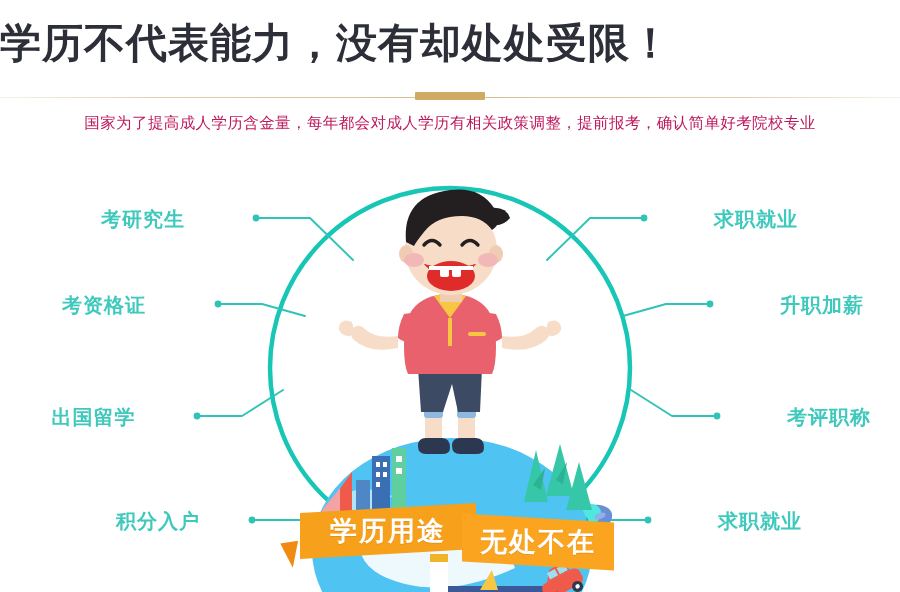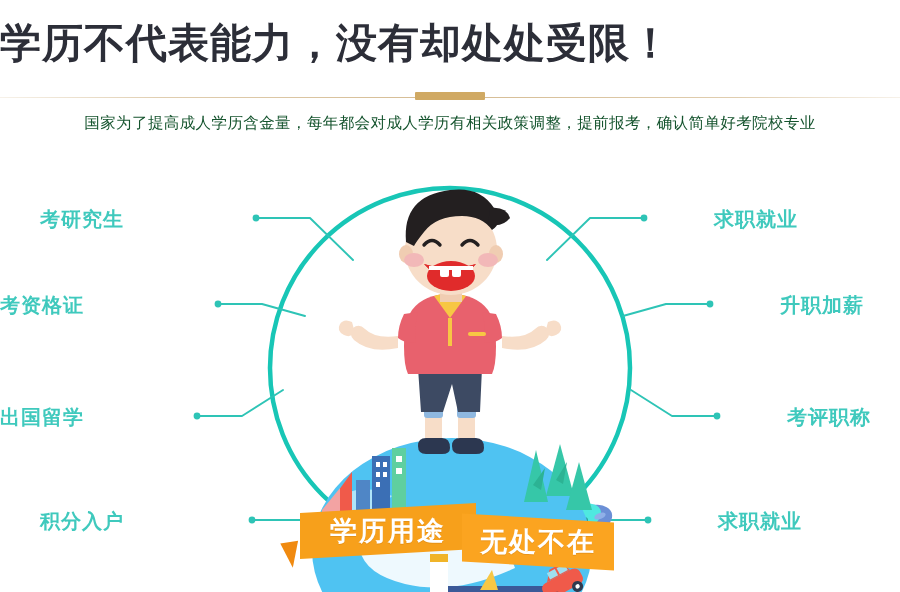--- a/index.html
+++ b/index.html
@@ -32,38 +32,38 @@
        rgba(199,165,110,0.55) 82%,
        rgba(199,165,110,0.15) 100%);
   }
   .divider-block {
     position:absolute; top:0px; left:415px; width:70px; height:8px;
     background:#d0a963; border-radius:1px;
   }
   .subtitle {
     position:absolute; top:113px; left:0; width:900px;
     text-align:center;
-    font-size:15.5px; color:#14532d; letter-spacing:0.4px;
+    font-size:15.5px; color:#be185d; letter-spacing:0.4px;
     white-space:nowrap;
     font-family:"DejaVu Sans","Liberation Sans",sans-serif;
   }
 
   
   .stage { position:absolute; top:150px; left:0; width:900px; height:442px; }
   .stage svg.lines { position:absolute; top:0; left:0; width:900px; height:442px; }
 
   
   .lbl {
     position:absolute;
     font-size:20px; font-weight:bold; color:#3fc9bd;
     white-space:nowrap; letter-spacing:1px;
     font-family:"DejaVu Sans","Liberation Sans",sans-serif;
   }
   .lbl.right { text-align:center; }
-  .lbl.left  { text-align:left; }
+  .lbl.left  { text-align:center; }
 
   
   .illus { position:absolute; top:0; left:0; width:900px; height:442px; }
 
   
   .ribbon-layer { position:absolute; left:0; top:0; width:900px; height:442px; }
   .ribbon {
     position:absolute;
     display:flex; align-items:center; justify-content:center;
     color:#ffffff; font-weight:bold;
@@ -273,21 +273,21 @@
         <span class="rtxt">学历用途</span>
       </div>
       <div class="ribbon ribbon-yellow">
         <span class="rtxt">无处不在</span>
       </div>
     </div>
 
     <div class="lbl left" style="left:40px;  top:56px;  width:206px;">考研究生</div>
     <div class="lbl left" style="left:0px;   top:254px; width:187px;">出国留学</div>
     <div class="lbl left" style="left:0px;   top:142px; width:208px;">考资格证</div>
-    <div class="lbl left" style="left:40px;  top:358px; width:202px;">积分入户</div>
+    <div class="lbl left" style="left:57px;  top:358px; width:202px;">积分入户</div>
 
     <div class="lbl right" style="left:656px; top:56px;  width:200px;">求职就业</div>
     <div class="lbl right" style="left:722px; top:142px; width:200px;">升职加薪</div>
     <div class="lbl right" style="left:729px; top:254px; width:200px;">考评职称</div>
     <div class="lbl right" style="left:660px; top:358px; width:200px;">求职就业</div>
 
   </div>
 </div>
 
 </body></html>

